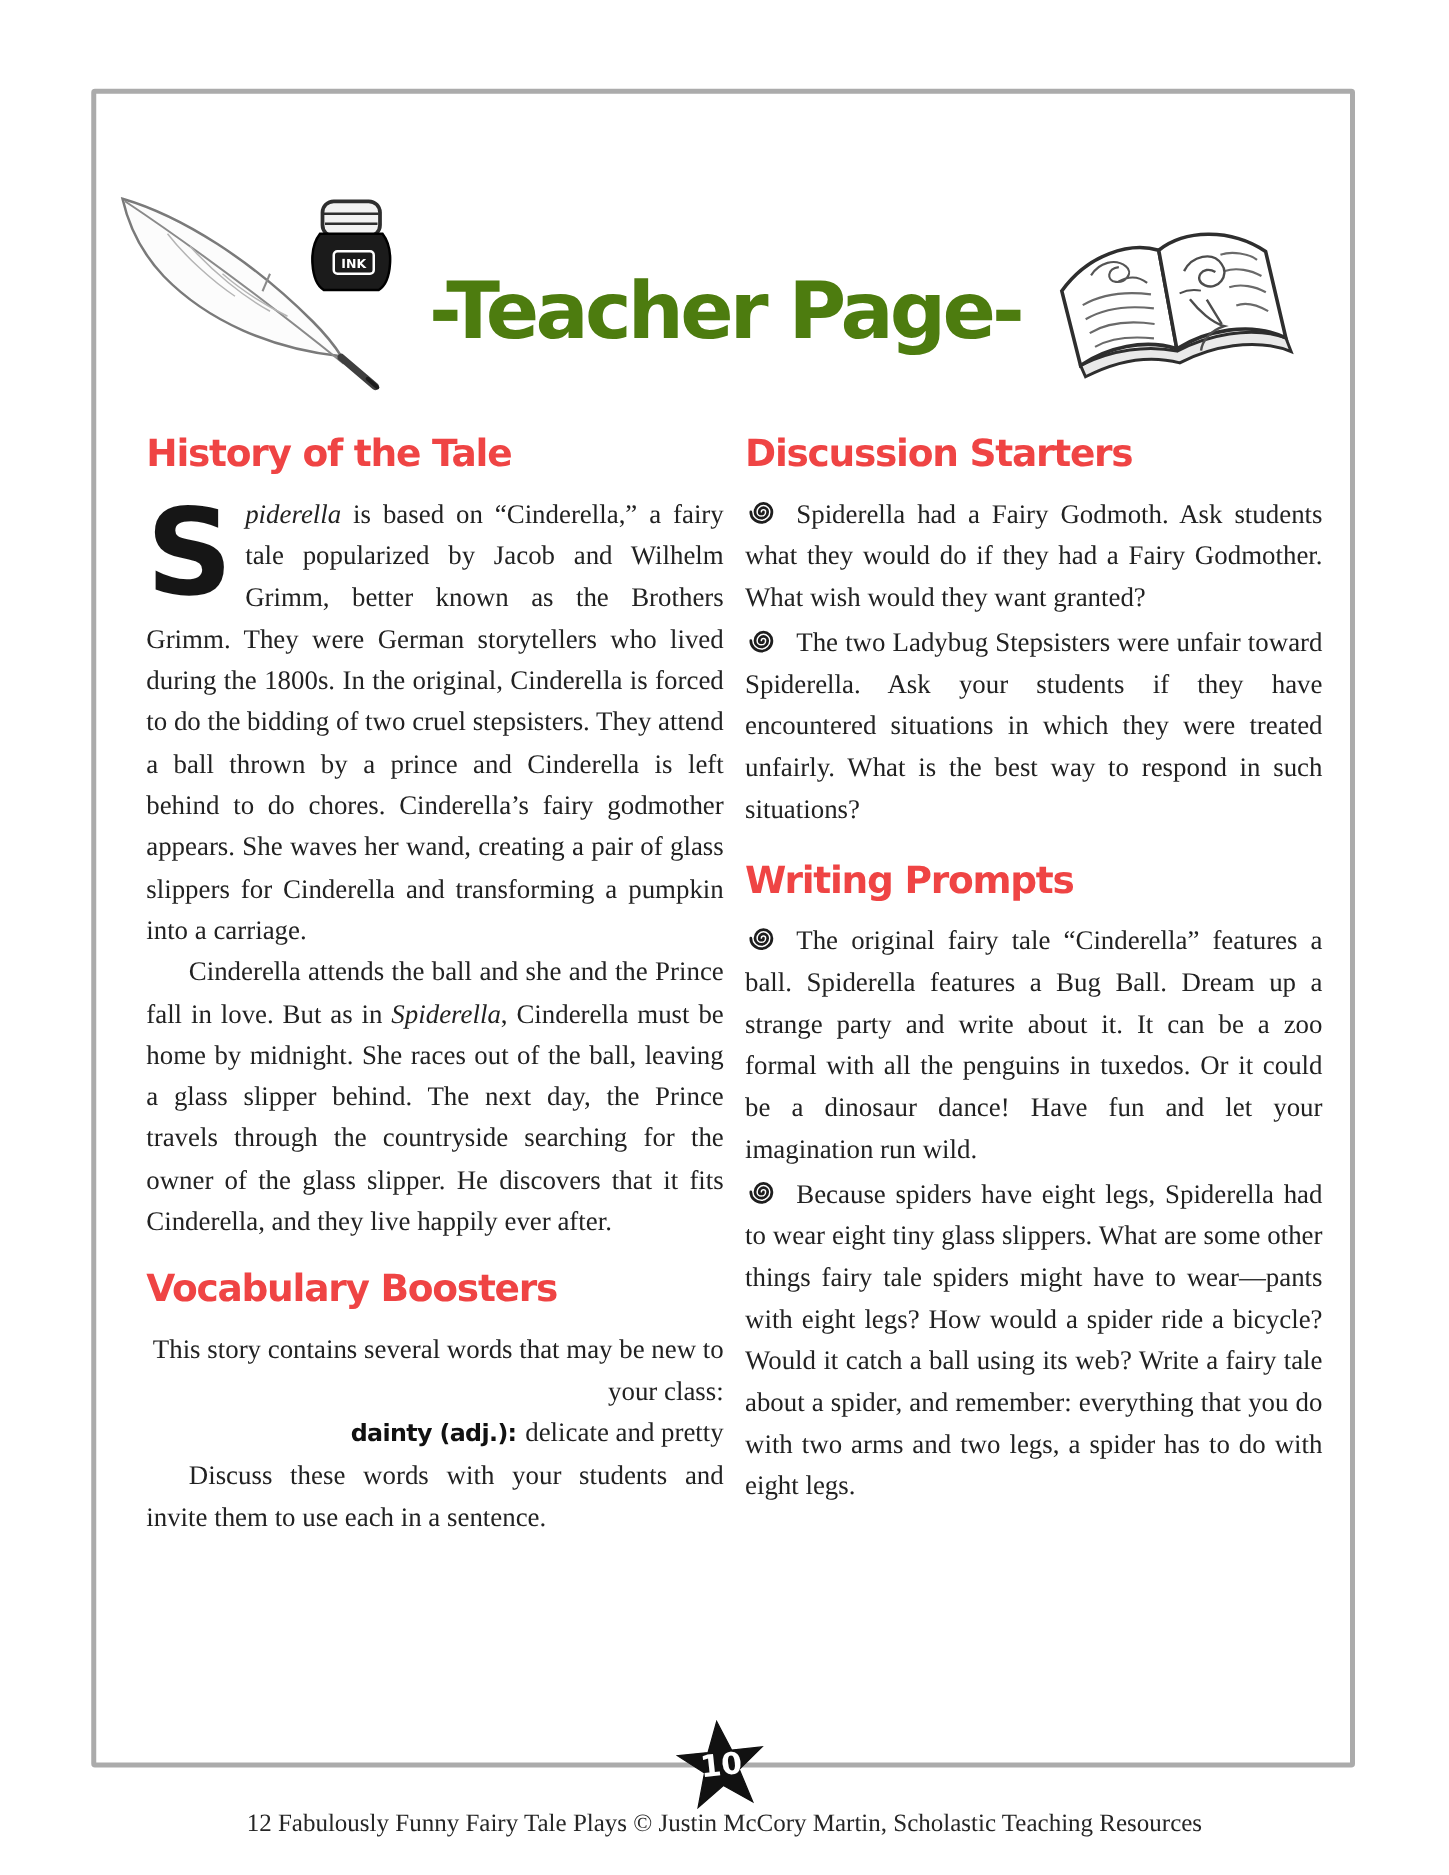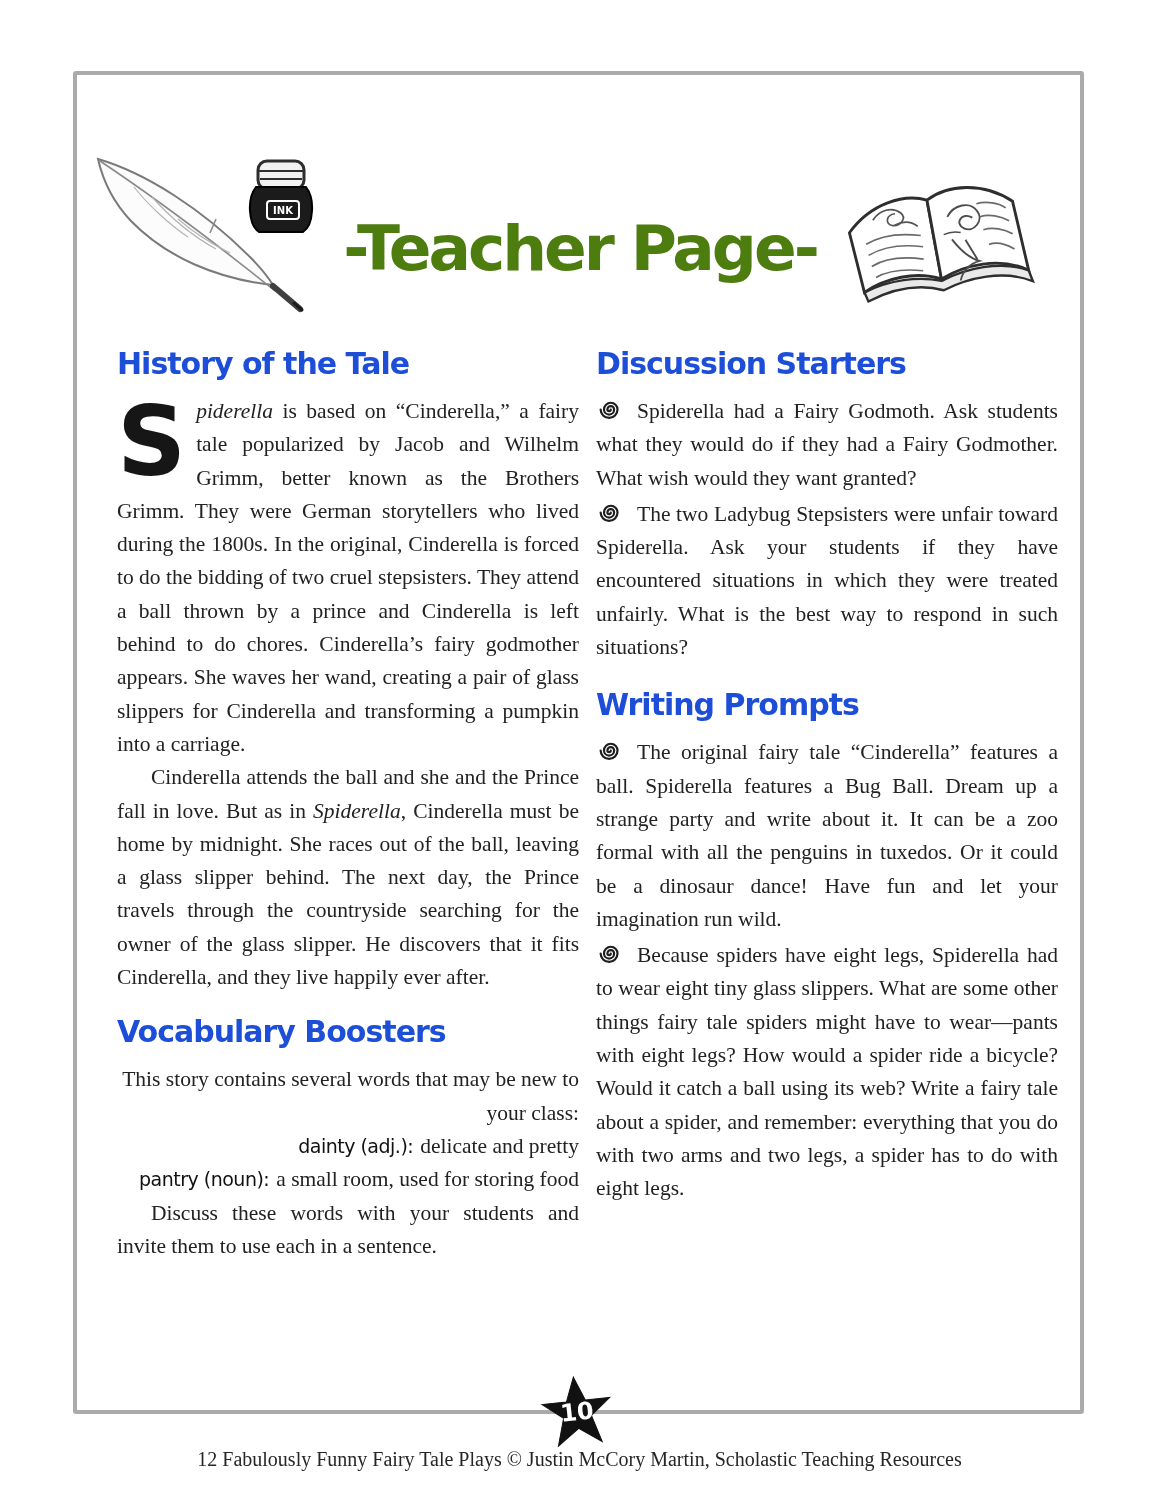--- a/index.html
+++ b/index.html
@@ -28,40 +28,40 @@
     color:#4d7c0f;white-space:nowrap;
   }
   .header-book{position:absolute;left:838px;top:163px;width:200px;height:160px;}
   
   .col{position:absolute;top:342px;width:462px;}
   .col-left{left:117px;}
   .col-right{left:596px;}
   h2.section-heading{
     font-family:"DejaVu Sans",sans-serif;
     font-weight:bold;font-size:30px;letter-spacing:-1px;
-    color:#1d4ed8;margin:0 0 9px 0;line-height:44px;
+    color:#ef4444;margin:0 0 9px 0;line-height:44px;
   }
   .body-text{
     font-size:21.5px;line-height:33.3px;
     text-align:justify;margin:0;color:#222222;
   }
   .body-text em{}
   .indent{text-indent:34px;}
   .drop-cap{
     float:left;
     font-family:"DejaVu Sans",sans-serif;
     font-weight:bold;
     font-size:96px;line-height:78px;
     padding:8px 10px 0 0;
     color:#161616;
   }
   .vocab-line{font-size:21.5px;line-height:33.3px;margin:0;text-align:right;}
   .vocab-term{
     font-family:"DejaVu Sans",sans-serif;
-    font-weight:normal;font-size:19px;letter-spacing:-0.5px;color:#111;
+    font-weight:bold;font-size:19px;letter-spacing:-0.5px;color:#111;
   }
   .vocab-def{margin-left:7px;}
   .spacer-mid{height:16px;}
   .bullet-item{margin:0 0 3px 0;}
   .spiral{
     display:inline-block;width:27px;height:27px;
     vertical-align:-5px;margin-right:14px;
   }
   
   .star-badge{position:absolute;left:540px;top:1374px;width:74px;height:76px;}
@@ -126,21 +126,20 @@
   <p class="body-text indent"><span>Cinderella attends the ball and she and the Prince fall in love. But as in </span><em>Spiderella</em><span>, Cinderella must be home by midnight. She races out of the ball, leaving a glass slipper behind. The next day, the Prince travels through the countryside searching for the owner of the glass slipper. He discovers that it fits Cinderella, and they live happily ever after.</span></p>
 
   <div class="spacer-mid"></div>
 
   <h2 class="section-heading">Vocabulary Boosters</h2>
 
   <p class="vocab-line">This story contains several words that may be new to your class:</p>
 
   <p class="vocab-line"><span class="vocab-term">dainty (adj.):</span><span class="vocab-def">delicate and pretty</span></p>
 
-  <p class="vocab-line"><span class="vocab-term">pantry (noun):</span><span class="vocab-def">a small room, used for storing food</span></p>
 
 
   <p class="body-text indent">Discuss these words with your students and invite them to use each in a sentence.</p>
 </div>
 
 <div class="col col-right">
 
   <h2 class="section-heading">Discussion Starters</h2>
 
   <p class="body-text bullet-item"><svg class="spiral" viewBox="0 0 32 32">

